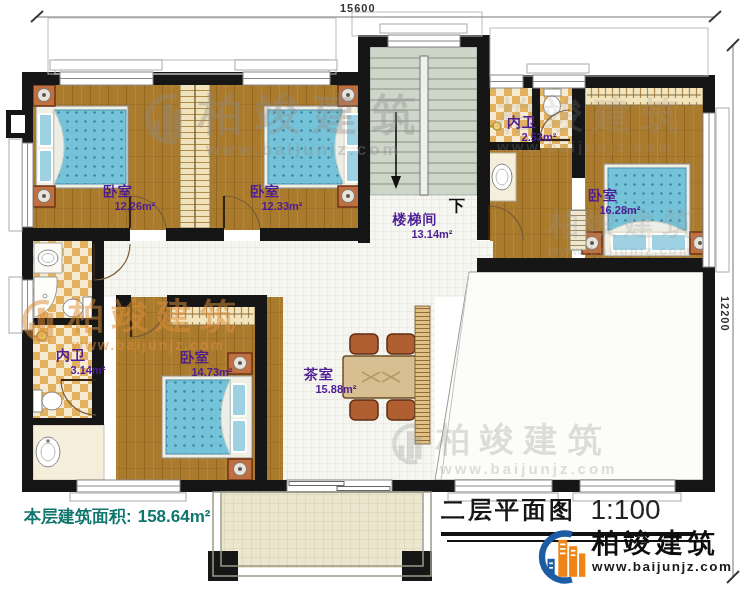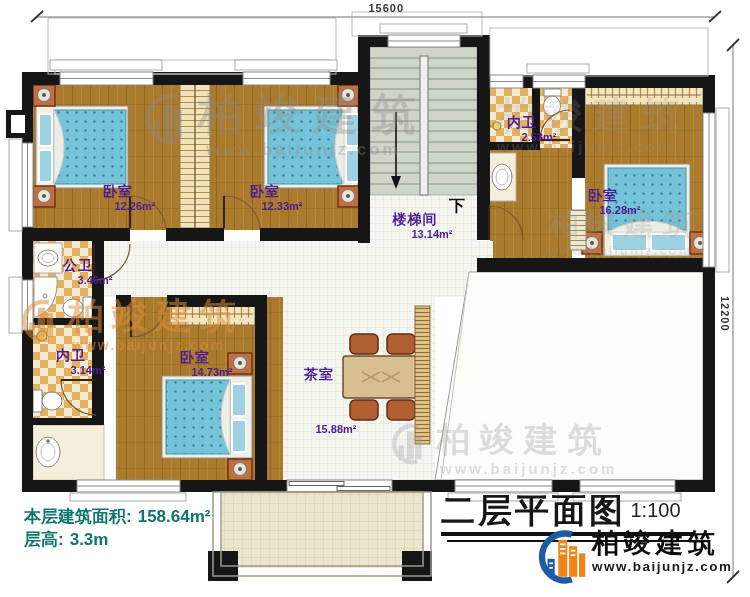--- a/index.html
+++ b/index.html
@@ -39,22 +39,22 @@
   #wm4 .wm-url{font-size:15px;letter-spacing:3px;margin-top:2px;}
   #wm5{left:548px;top:206px;color:#9a9a9a;opacity:.24;}
   #wm5 .wm-big{font-size:31px;letter-spacing:7px;line-height:36px;}
   #wm5 .wm-url{font-size:13px;letter-spacing:2px;margin-top:1px;}
   
   #info-block{position:absolute;left:24px;top:505px;color:#0f766e;z-index:30;}
   .info-line{font-size:17px;font-weight:bold;line-height:23px;white-space:nowrap;}
   .info-line .val{margin-left:6px;}
   
   #title-block{position:absolute;left:441px;top:490px;z-index:31;}
-  #plan-title{display:inline-block;font-size:34px;font-weight:bold;color:#161616;letter-spacing:3px;line-height:40px;}
-  #plan-scale{display:inline-block;font-size:20px;color:#222;vertical-align:top;line-height:40px;}
+  #plan-title{display:inline-block;font-size:24px;font-weight:bold;color:#161616;letter-spacing:3px;line-height:40px;}
+  #plan-scale{display:inline-block;font-size:28px;color:#222;margin-left:10px;vertical-align:top;line-height:40px;}
   .title-rule1{position:absolute;left:441px;top:532px;width:253px;height:4px;background:#111;z-index:31;}
   .title-rule2{position:absolute;left:447px;top:540px;width:253px;height:2px;background:#111;z-index:31;}
   
   #logo-block{position:absolute;left:534px;top:527px;display:flex;align-items:flex-start;z-index:32;}
   #logo-text-col{display:flex;flex-direction:column;margin-left:4px;}
   #logo-name{font-size:27px;font-weight:bold;color:#0d0d0d;letter-spacing:5px;line-height:32px;white-space:nowrap;}
   #logo-url{font-size:13.5px;font-weight:bold;color:#1a1a1a;letter-spacing:1.5px;line-height:16px;white-space:nowrap;}
 </style>
 </head>
 <body>
@@ -385,21 +385,21 @@
     <g>
       <line x1="37" y1="17" x2="715" y2="17" stroke="#777" stroke-width="1"></line>
       <line x1="31" y1="22" x2="43" y2="11" stroke="#333" stroke-width="1.8"></line>
       <line x1="709" y1="22" x2="721" y2="11" stroke="#333" stroke-width="1.8"></line>
       <line x1="733" y1="45" x2="733" y2="577" stroke="#777" stroke-width="1"></line>
       <line x1="727" y1="51" x2="739" y2="39" stroke="#333" stroke-width="1.8"></line>
       <line x1="727" y1="583" x2="739" y2="571" stroke="#333" stroke-width="1.8"></line>
     </g>
   </svg>
 
-  <div class="dim-label" style="left:340px;top:2px;width:64px;text-align:right;">15600</div>
+  <div class="dim-label" style="left:340px;top:2px;width:64px;text-align:left;">15600</div>
   <div class="dim-label" id="dim-right-label" style="left:731px;top:296px;">12200</div>
 
   <div class="room-label" style="left:68px;top:183px;width:100px;">
     <span class="rname">卧室</span>
     <span class="rarea">12.26m²</span>
   </div>
   <div class="room-label" style="left:215px;top:183px;width:100px;">
     <span class="rname">卧室</span>
     <span class="rarea">12.33m²</span>
   </div>
@@ -409,33 +409,29 @@
   </div>
   <div class="small-label" style="left:449px;top:196px;font-size:16px;">下</div>
   <div class="room-label" style="left:472px;top:114px;width:100px;">
     <span class="rname">内卫</span>
     <span class="rarea">2.53m²</span>
   </div>
   <div class="room-label" style="left:553px;top:187px;width:100px;">
     <span class="rname">卧室</span>
     <span class="rarea">16.28m²</span>
   </div>
-  <div class="room-label" style="left:28px;top:257px;width:100px;">
-    <span class="rname">公卫</span>
-    <span class="rarea">3.46m²</span>
-  </div>
   <div class="room-label" style="left:21px;top:347px;width:100px;">
     <span class="rname">内卫</span>
     <span class="rarea">3.14m²</span>
   </div>
   <div class="room-label" style="left:145px;top:349px;width:100px;">
     <span class="rname">卧室</span>
     <span class="rarea">14.73m²</span>
   </div>
-  <div class="room-label" style="left:269px;top:366px;width:100px;gap:40px;">
+  <div class="room-label" style="left:269px;top:366px;width:100px;">
     <span class="rname">茶室</span>
     <span class="rarea">15.88m²</span>
   </div>
 
   <div class="wm" id="wm1">
     <svg class="wm-glyph" width="52" height="58" viewBox="0 0 60 64">
       <path d="M42,7 A26,26 0 1 0 42,57" fill="none" stroke="currentColor" stroke-width="6"></path>
       <rect x="27" y="14" width="10" height="40" fill="currentColor"></rect>
       <rect x="39" y="21" width="9" height="33" fill="currentColor"></rect>
       <rect x="15" y="34" width="8" height="20" fill="currentColor"></rect>
@@ -478,23 +474,20 @@
   <div class="wm" id="wm5">
     <span class="wm-col">
       <span class="wm-big">柏竣建筑</span>
       <span class="wm-url">www.baijunjz.com</span>
     </span>
   </div>
 
   <div id="info-block">
     <div class="info-line">
       <span>本层建筑面积:</span><span class="val">158.64m²</span>
-    </div>
-    <div class="info-line">
-      <span>层高:</span><span class="val">3.3m</span>
     </div>
   </div>
 
   <div id="title-block">
     <span id="plan-title">二层平面图</span>
     <span id="plan-scale">1:100</span>
   </div>
   <div class="title-rule1"></div>
   <div class="title-rule2"></div>
 

